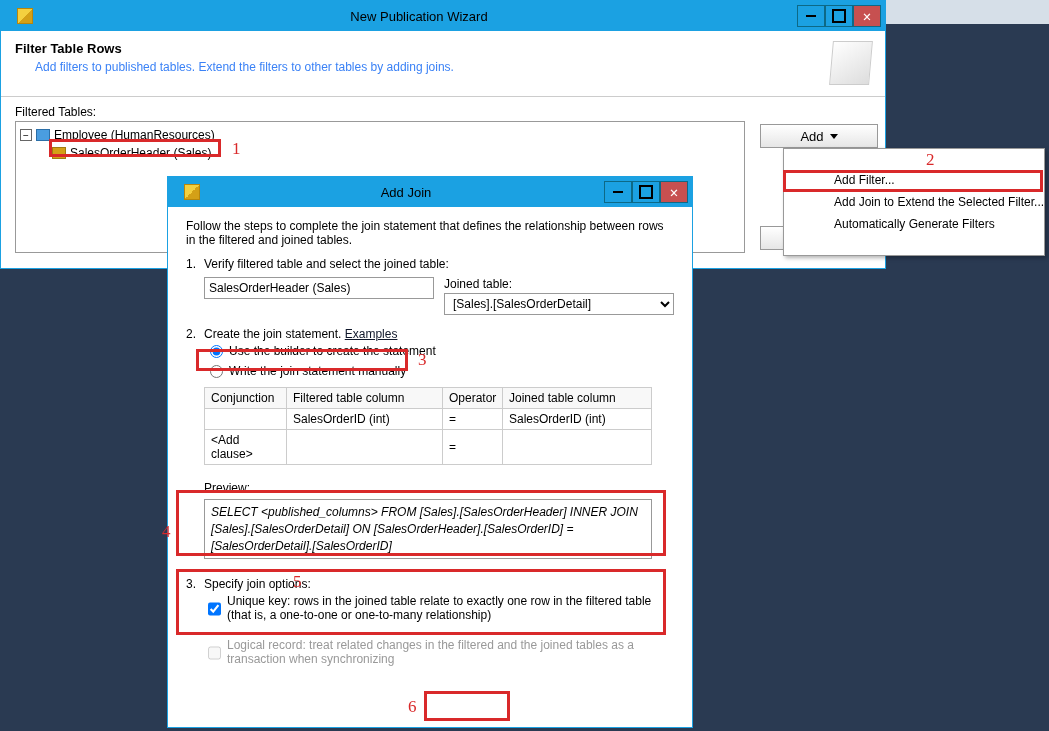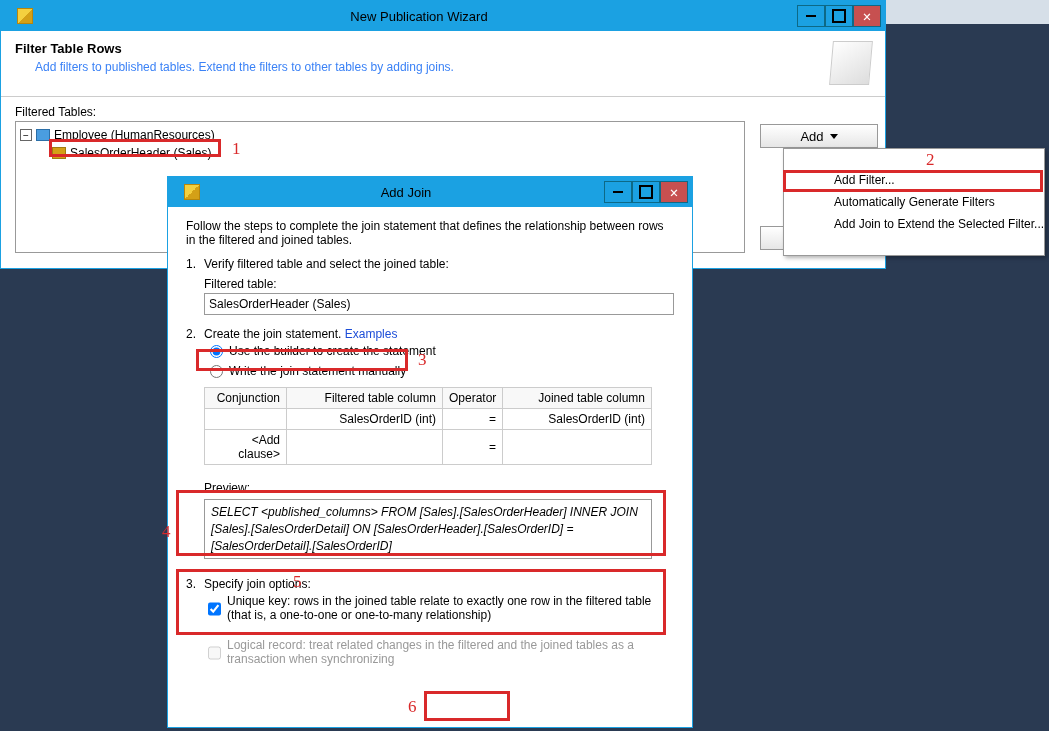--- a/index.html
+++ b/index.html
@@ -49,26 +49,26 @@
 .join-body p { margin-bottom: 10px; }
 .step { display: flex; margin-bottom: 6px; }
 .step .num { width: 18px; font-weight: normal; }
 .step .content { flex: 1; }
 .two-col { display: flex; gap: 10px; margin-top: 6px; }
 .field-col { flex: 1; }
 .field-label { font-size: 12px; margin-bottom: 2px; }
 .field-input { width: 100%; height: 22px; border: 1px solid #999; background: #fff; padding: 2px 4px; font-size: 12px; font-family: inherit; }
 select.field-input { background: #fff; }
 
-.link { color: #1d4ed8; cursor: pointer; }
+.link { color: #0f172a; text-decoration: underline; cursor: pointer; }
 .radio-row { display: flex; align-items: center; padding: 3px 6px; }
 .radio-row input { margin-right: 6px; }
 
 .join-table { border: 1px solid #999; width: 448px; margin-left: 18px; margin-top: 6px; border-collapse: collapse; table-layout: fixed; }
-.join-table th, .join-table td { border: 1px solid #ccc; padding: 3px 6px; font-size: 12px; text-align: right; font-weight: normal; background: #fff; }
+.join-table th, .join-table td { border: 1px solid #ccc; padding: 3px 6px; font-size: 12px; text-align: left; font-weight: normal; background: #fff; }
 .join-table th { background: #f8f8f8; }
 
 .preview-box { border: 1px solid #999; margin-left: 18px; margin-top: 4px; padding: 4px 6px; font-style: italic; font-size: 12px; background: #fff; width: 448px; line-height: 1.4; }
 
 .chk-row { display: flex; padding: 3px 4px; }
 .chk-row input { margin-right: 6px; margin-top: 2px; }
 .chk-row .chk-text { flex: 1; }
 .disabled { color: #999; }
 
 .dlg-buttons { display: flex; justify-content: center; gap: 8px; margin-top: 12px; align-items: center; }
@@ -129,22 +129,22 @@
   <div class="menu-gap"></div>
   <div class="menu-gap"></div>
   <div class="menu-gap" style="height:12px"></div>
   <div class="side-btn">
     <span>Find Table...</span>
   </div>
 </div>
 
 <div class="dropdown-menu">
   <div class="menu-item">Add Filter...</div>
+  <div class="menu-item">Add Join to Extend the Selected Filter...</div>
   <div class="menu-item">Automatically Generate Filters</div>
-  <div class="menu-item">Add Join to Extend the Selected Filter...</div>
 </div>
 
 <div class="join-dialog">
   <div class="titlebar">
     <div class="icon"></div>
     <div class="title">Add Join</div>
     <div class="controls">
       <div class="ctrl min"></div>
       <div class="ctrl max"></div>
       <div class="ctrl close">✕</div>
@@ -152,22 +152,27 @@
   </div>
   <div class="join-body">
     <p>Follow the steps to complete the join statement that defines the relationship between rows in the filtered and joined tables.</p>
 
     <div class="step">
       <div class="num">1.</div>
       <div class="content">
         <div>Verify filtered table and select the joined table:</div>
         <div class="two-col">
           <div class="field-col">
-            <div class="field-label">Filtered table:</div>
             <input class="field-input" readonly="" value="SalesOrderHeader (Sales)" style="">
+          </div>
+          <div class="field-col">
+            <div class="field-label">Joined table:</div>
+            <select class="field-input">
+              <option>[Sales].[SalesOrderDetail]</option>
+            </select>
           </div>
         </div>
       </div>
     </div>
 
     <div class="step" style="margin-top:12px">
       <div class="num">2.</div>
       <div class="content">
         <span>Create the join statement. </span><span class="link">Examples</span>
         <div class="radio-row">

